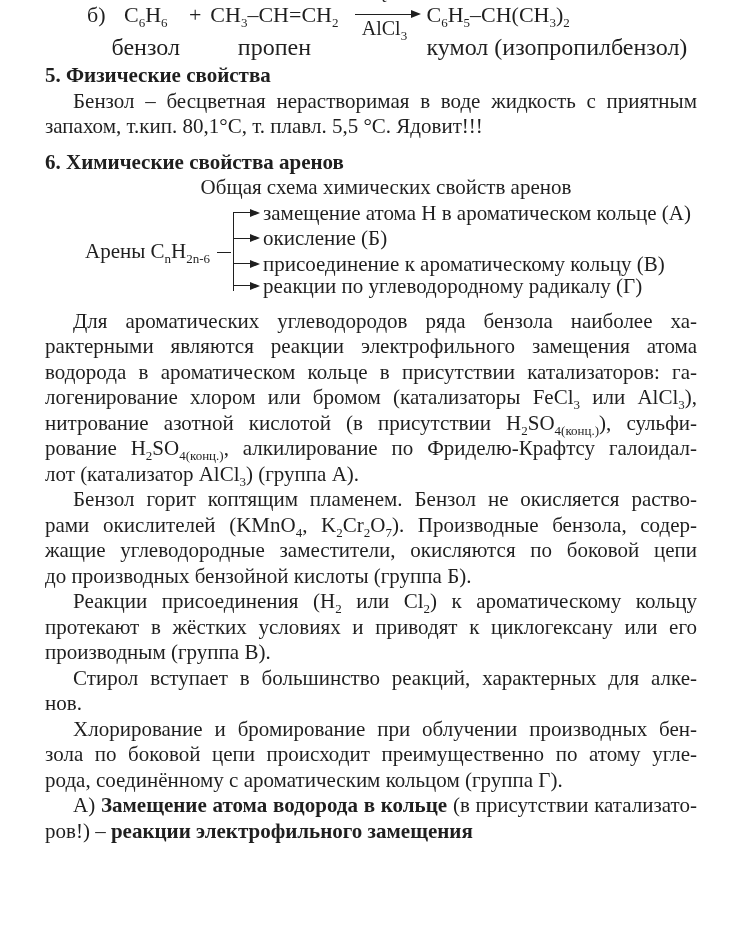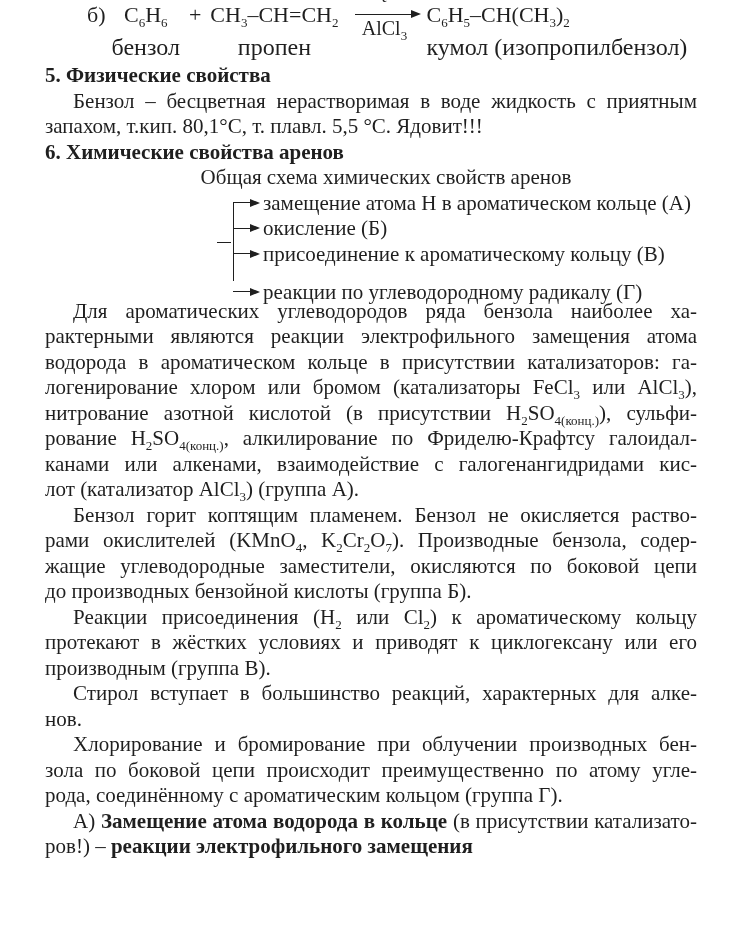--- a/index.html
+++ b/index.html
@@ -50,38 +50,38 @@
   .arrow-line { position: absolute; left: 0; top: 14px; width: 58px; border-top: 1.8px solid #1f1f1f; }
   .arrow-head {
     position: absolute; left: 56px; top: 10.3px; width: 0; height: 0;
     border-left: 10px solid #1f1f1f; border-top: 4.5px solid transparent; border-bottom: 4.5px solid transparent;
   }
   .arrow-below { position: absolute; top: 17px; left: 0; width: 58px; text-align: center; font-size: 20px; line-height: 23px; }
 
   
   .heading { font-weight: bold; }
   .h5 { margin-top: 10px; }
-  .h6 { }
+  .h6 { margin-top: 10px; }
   .caption { padding-left: 30px; text-align: center; }
   .para .rt-line:first-child { text-indent: 28px; }
   .rt-line { text-align: justify; text-align-last: justify; }
   .rt-line.last { text-align-last: left; }
   .mt4 { margin-top: 6px; }
   .mt6 { margin-top: 0; }
 
   
   .scheme { position: relative; height: 102px; }
   .scheme-subject { position: absolute; left: 40px; top: 38px; white-space: nowrap; }
   .scheme-connector { position: absolute; left: 172px; top: 51px; width: 14px; border-top: 1.8px solid #1f1f1f; }
   .scheme-vline { position: absolute; left: 188px; top: 12px; height: 78px; border-left: 1.8px solid #1f1f1f; }
   .branch { position: absolute; left: 218px; height: 25.5px; display: flex; align-items: flex-start; white-space: nowrap; }
   .branch:nth-of-type(1) { top: 0; }
   .branch:nth-of-type(2) { top: 25.5px; }
   .branch:nth-of-type(3) { top: 51px; }
-  .branch:nth-of-type(4) { top: 89px; }
+  .branch:nth-of-type(4) { top: 73px; }
   .bline { position: absolute; left: -30px; top: 11.8px; width: 21px; border-top: 1.8px solid #1f1f1f; }
   .bhead {
     position: absolute; left: -13px; top: 8.3px; width: 0; height: 0;
     border-left: 10px solid #1f1f1f; border-top: 4.5px solid transparent; border-bottom: 4.5px solid transparent;
   }
 </style>
 </head>
 <body>
 
 <div class="page">
@@ -113,20 +113,21 @@
     <div class="heading h5">5. Физические свойства</div>
     <div class="para">
         <div class="rt-line">Бензол – бесцветная нерастворимая в воде жидкость с приятным</div>
         <div class="rt-line last">запахом, т.кип. 80,1°С, т. плавл. 5,5 °С. Ядовит!!!</div>
       </div>
 
     <div class="heading h6">6. Химические свойства аренов</div>
     <div class="caption">Общая схема химических свойств аренов</div>
 
     <div class="scheme">
+      <span class="scheme-subject">Арены C<sub>n</sub>H<sub>2n-6</sub></span>
       <span class="scheme-connector"></span>
       <span class="scheme-vline"></span>
       <div class="branch">
         <span class="bline"></span>
         <span class="bhead"></span>
         <span class="btext">замещение атома Н в ароматическом кольце (А)</span>
       </div>
       <div class="branch">
         <span class="bline"></span>
         <span class="bhead"></span>
@@ -144,21 +145,20 @@
       </div>
     </div>
 
     <div class="para mt4">
         <div class="rt-line">Для ароматических углеводородов ряда бензола наиболее ха-</div>
         <div class="rt-line">рактерными являются реакции электрофильного замещения атома</div>
         <div class="rt-line">водорода в ароматическом кольце в присутствии катализаторов: га-</div>
         <div class="rt-line">логенирование хлором или бромом (катализаторы FeCl<sub>3</sub> или AlCl<sub>3</sub>),</div>
         <div class="rt-line">нитрование азотной кислотой (в присутствии H<sub>2</sub>SO<sub>4(конц.)</sub>), сульфи-</div>
         <div class="rt-line">рование H<sub>2</sub>SO<sub>4(конц.)</sub>, алкилирование по Фриделю-Крафтсу галоидал-</div>
-        <div class="rt-line">канами или алкенами, взаимодействие с галогенангидридами кис-</div>
         <div class="rt-line last">лот (катализатор AlCl<sub>3</sub>) (группа А).</div>
       </div>
     <div class="para">
         <div class="rt-line">Бензол горит коптящим пламенем. Бензол не окисляется раство-</div>
         <div class="rt-line">рами окислителей (KMnO<sub>4</sub>, K<sub>2</sub>Cr<sub>2</sub>O<sub>7</sub>). Производные бензола, содер-</div>
         <div class="rt-line">жащие углеводородные заместители, окисляются по боковой цепи</div>
         <div class="rt-line last">до производных бензойной кислоты (группа Б).</div>
       </div>
     <div class="para">
         <div class="rt-line">Реакции присоединения (H<sub>2</sub> или Cl<sub>2</sub>) к ароматическому кольцу</div>

